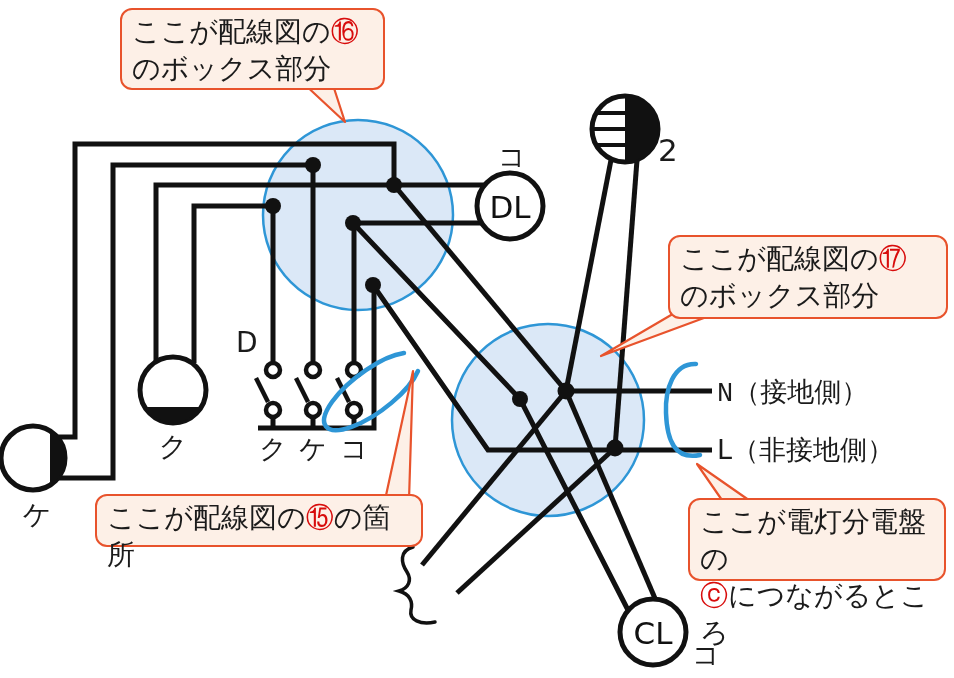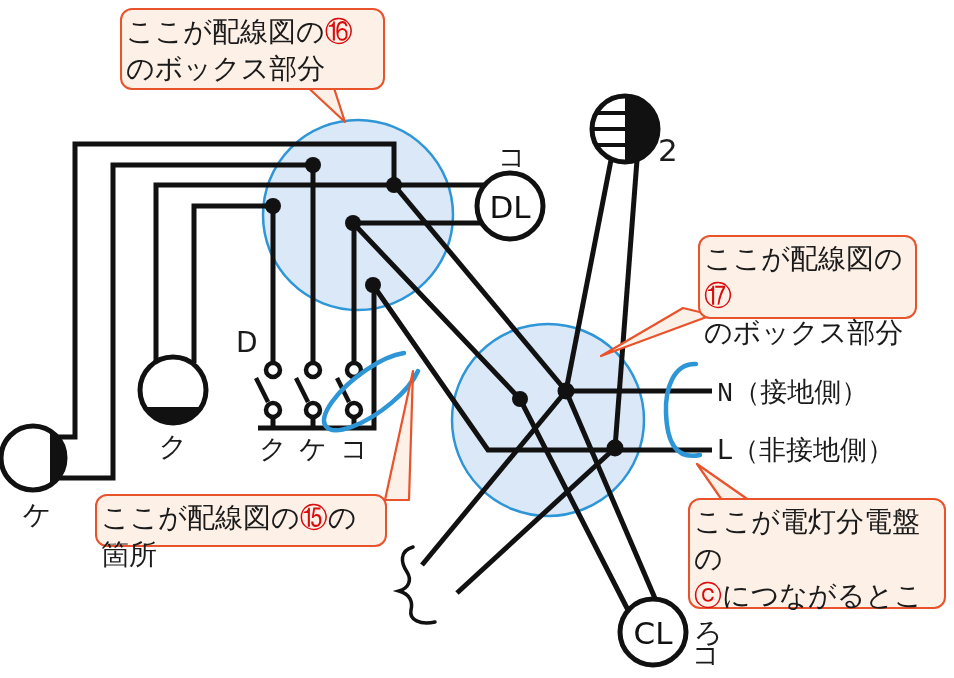--- a/index.html
+++ b/index.html
@@ -1,26 +1,26 @@
 <!DOCTYPE html>
 <html><head>
 <meta charset="utf-8">
 <style>
   html,body{margin:0;padding:0;background:#fff;}
   #stage{position:relative;width:954px;height:678px;background:#fff;overflow:hidden;
          font-family:"DejaVu Sans","Liberation Sans",sans-serif;color:#1b1b1b;}
   #diagram-svg{position:absolute;left:0;top:0;}
   .lbl{position:absolute;white-space:nowrap;color:#1b1b1b;}
   .callout{position:absolute;box-sizing:border-box;background:#fdf0e7;border:2.5px solid #e8532c;
-           border-radius:12px;padding:3px 4px;font-size:28px;line-height:37px;color:#1b1b1b;}
+           border-radius:12px;padding:3px 10px;font-size:28px;line-height:37px;color:#1b1b1b;}
   .rednum{color:#d80c0c;}
   #c16{left:120px;top:8px;width:265px;height:82px;}
-  #c17{left:698px;top:235px;width:219px;height:84px;}
-  #c15{left:95px;top:494px;width:292px;height:53px;}
-  #cPanel{left:688px;top:498px;width:258px;height:111px;}
+  #c17{left:668px;top:235px;width:280px;height:84px;}
+  #c15{left:95px;top:494px;width:328px;height:53px;}
+  #cPanel{left:688px;top:498px;width:258px;height:83px;}
   #lab-d{left:236px;top:326px;font-size:28px;}
   .swtag{width:40px;text-align:center;font-size:27px;}
   #swtag1{left:253px;top:431px;} #swtag2{left:293px;top:431px;} #swtag3{left:334px;top:431px;}
   #lamp-ku-lab{left:153px;top:428px;width:40px;text-align:center;font-size:28px;}
   #lamp-ke-lab{left:17px;top:496px;width:40px;text-align:center;font-size:28px;}
   #dl-tag{left:498px;top:139px;font-size:27px;}
   #cl-tag{left:692px;top:637px;font-size:27px;}
   #recep-2{left:658px;top:132px;font-size:31px;}
   #n-lab{left:717px;top:374px;font-size:27px;font-family:Liberation Mono, monospace;}
   #l-lab{left:717px;top:432px;font-size:27px;}

